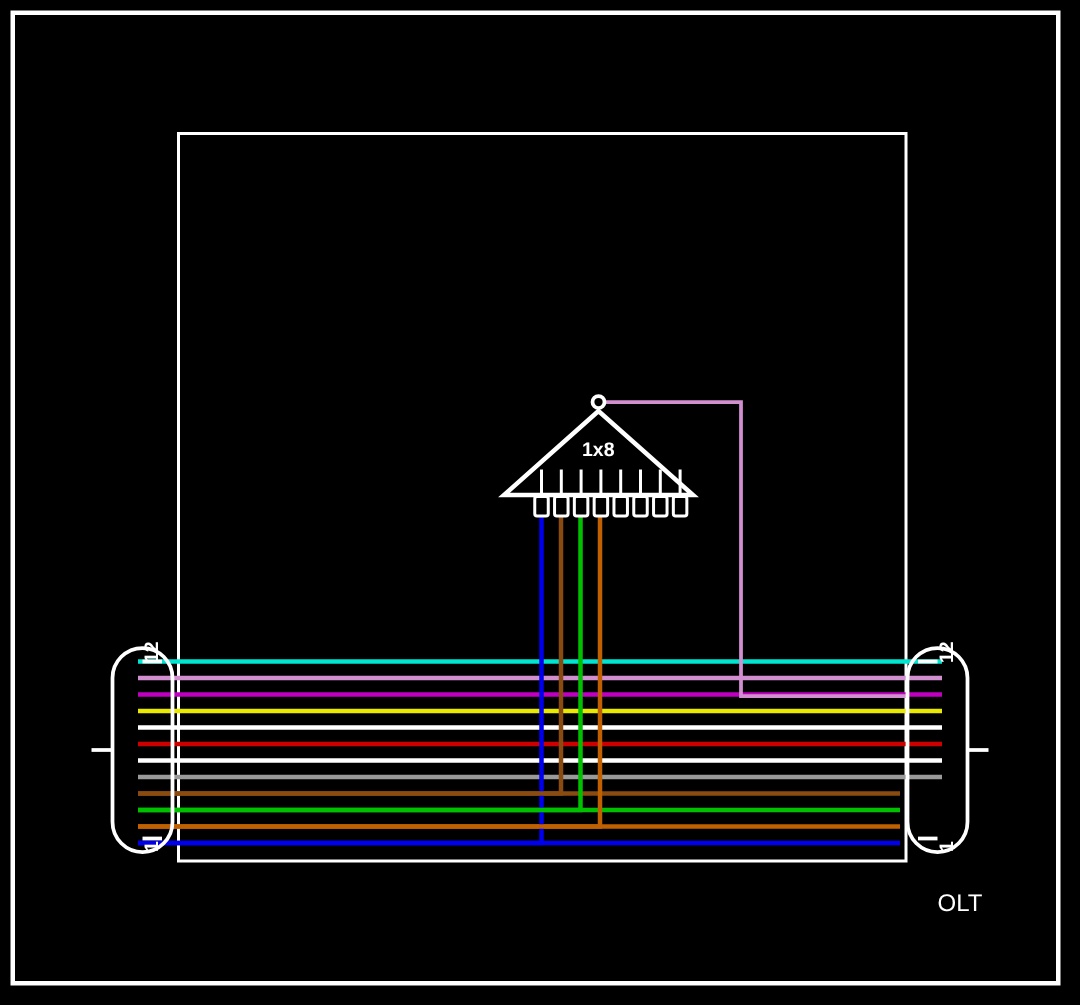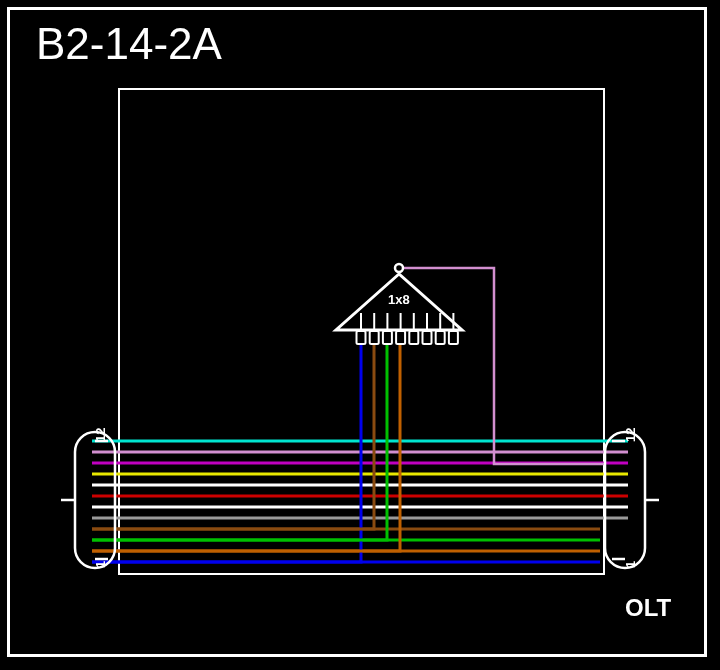--- a/index.html
+++ b/index.html
@@ -48,22 +48,22 @@
     font-weight: 400;
     letter-spacing: 0px;
     line-height: 1;
     white-space: nowrap;
   }
   #olt-label {
     position: absolute;
     left: 625px;
     top: 594px;
     color: #ffffff;
-    font-size: 24px;
-    font-weight: 700;
+    font-size: 16px;
+    font-weight: 400;
     white-space: nowrap;
   }
   svg#diagram {
     position: absolute;
     left: 0;
     top: 0;
     width: 720px;
     height: 670px;
   }
   .port-num {
@@ -78,21 +78,20 @@
   }
 </style>
 </head>
 <body>
 
 <div id="stage">
 
   <div id="outer-frame"></div>
   <div id="inner-box"></div>
 
-  <div id="title-label">B2-14-2A</div>
   <div id="olt-label">OLT</div>
 
   <svg id="diagram" viewBox="0 0 720 670">
     <g id="fiber-lines">
         <line x1="92" y1="441" x2="628" y2="441" stroke="#00e5d0" stroke-width="3" stroke-linecap="butt"></line>
         <line x1="92" y1="452" x2="628" y2="452" stroke="#d28fd0" stroke-width="3" stroke-linecap="butt"></line>
         <line x1="92" y1="463" x2="628" y2="463" stroke="#c000c0" stroke-width="3" stroke-linecap="butt"></line>
         <line x1="92" y1="474" x2="628" y2="474" stroke="#e8e800" stroke-width="3" stroke-linecap="butt"></line>
         <line x1="92" y1="485" x2="628" y2="485" stroke="#ffffff" stroke-width="3" stroke-linecap="butt"></line>
         <line x1="92" y1="496" x2="628" y2="496" stroke="#cc0000" stroke-width="3" stroke-linecap="butt"></line>

